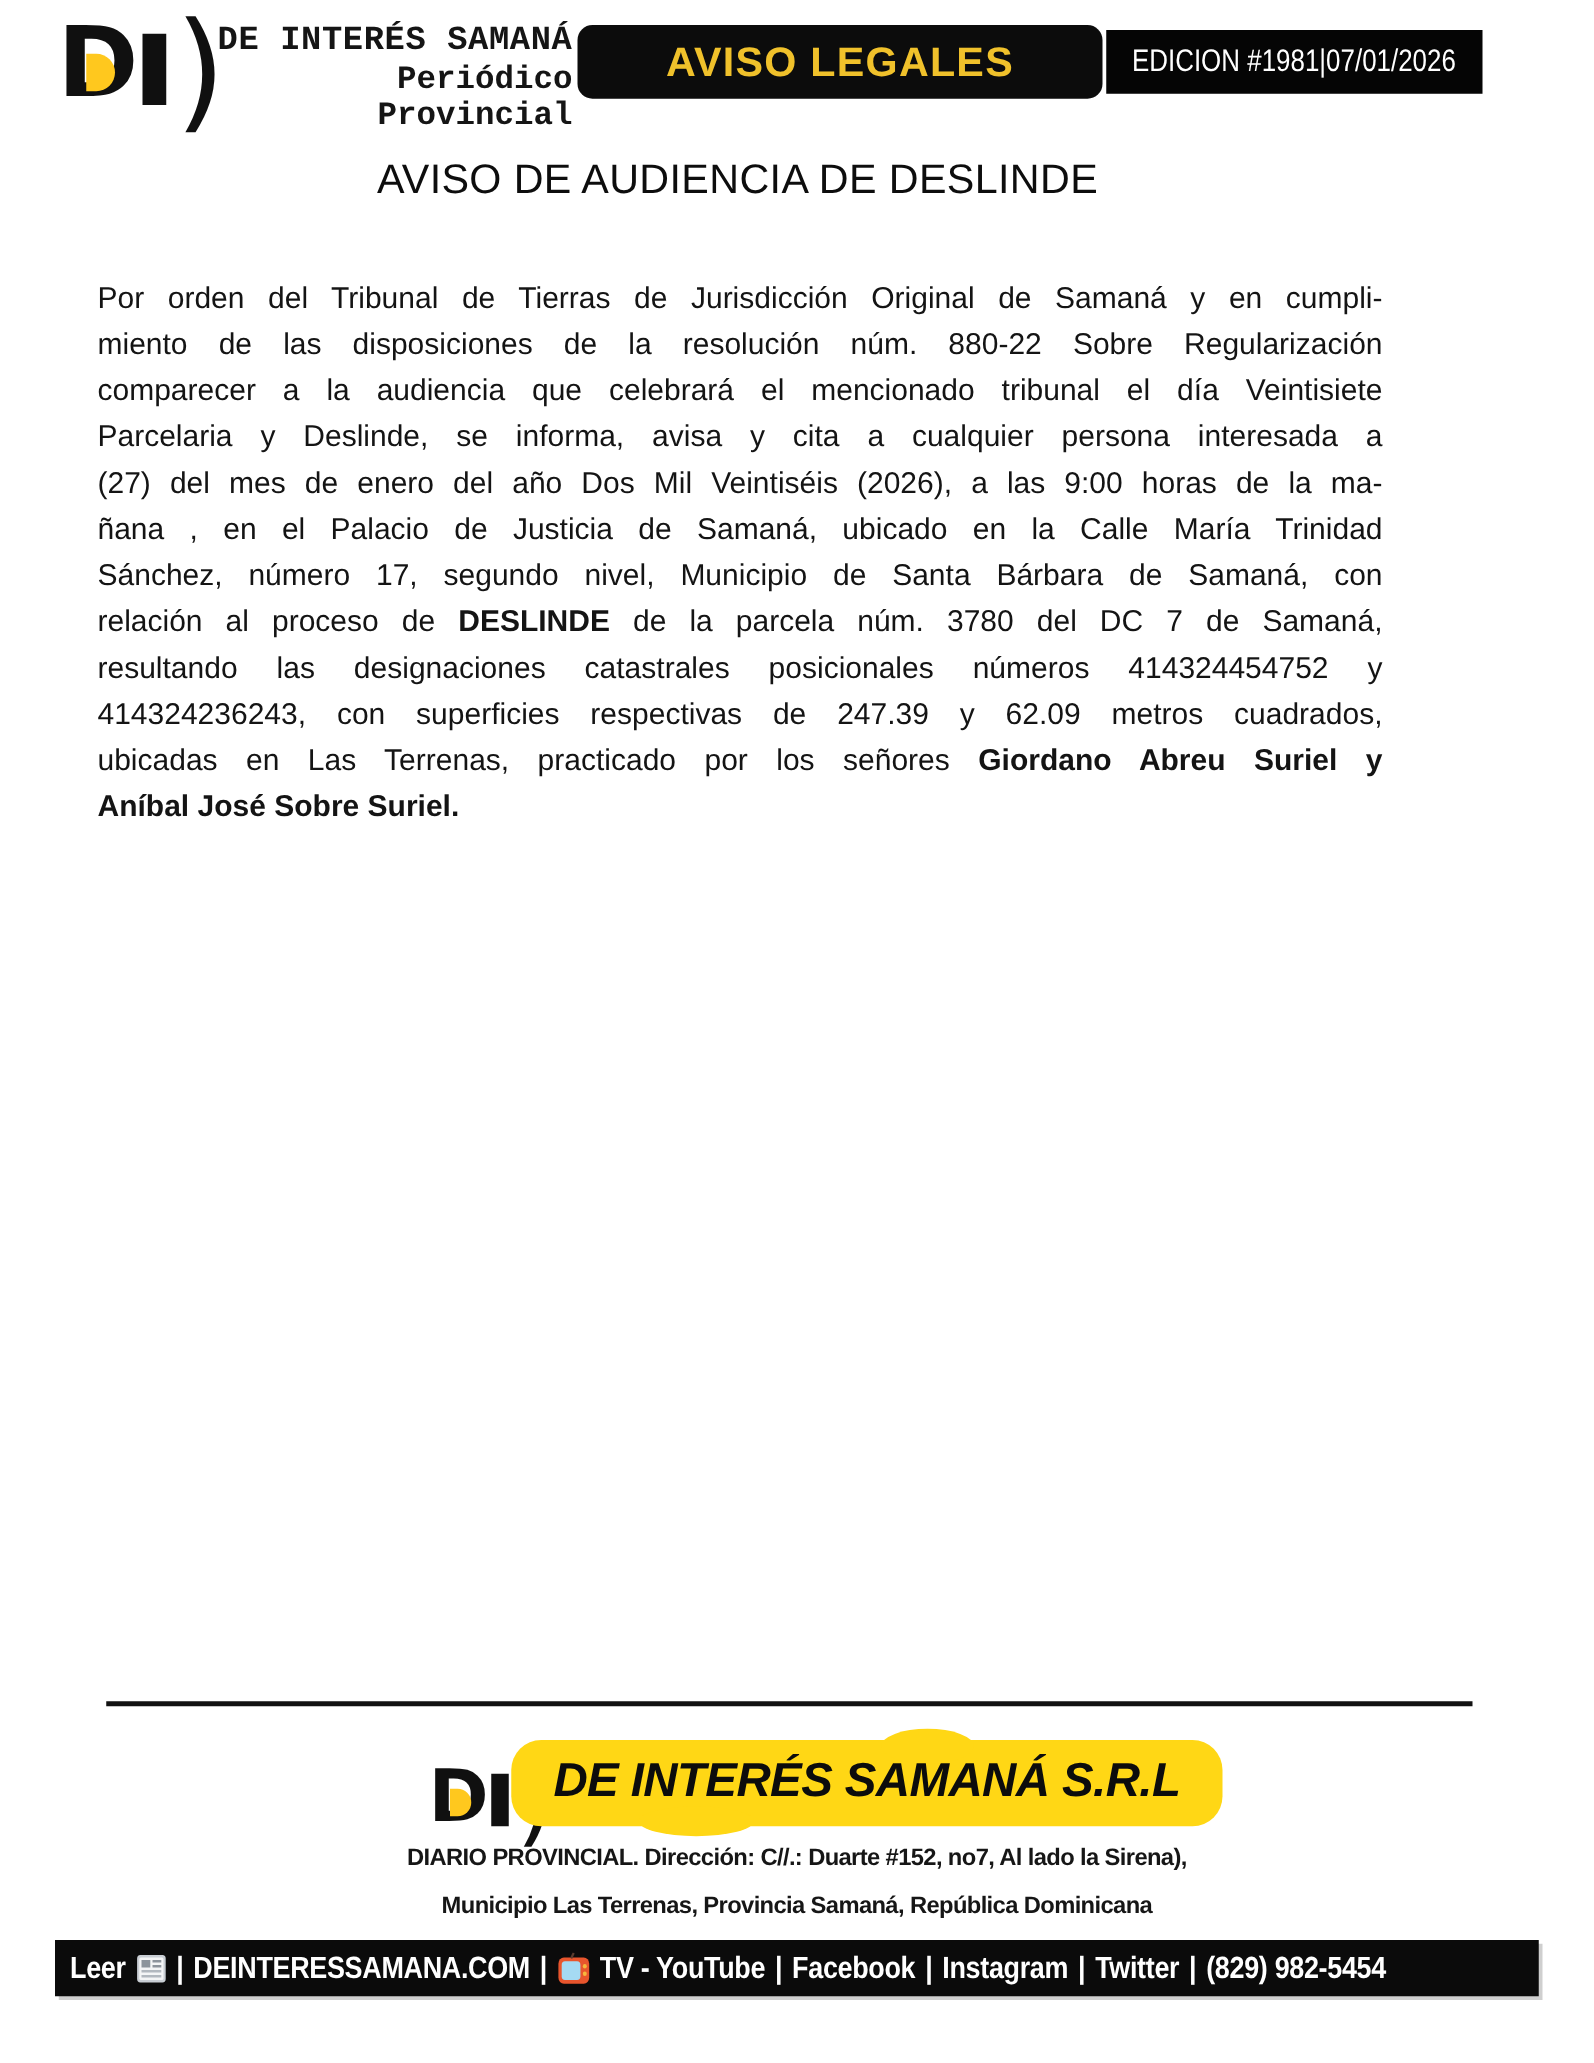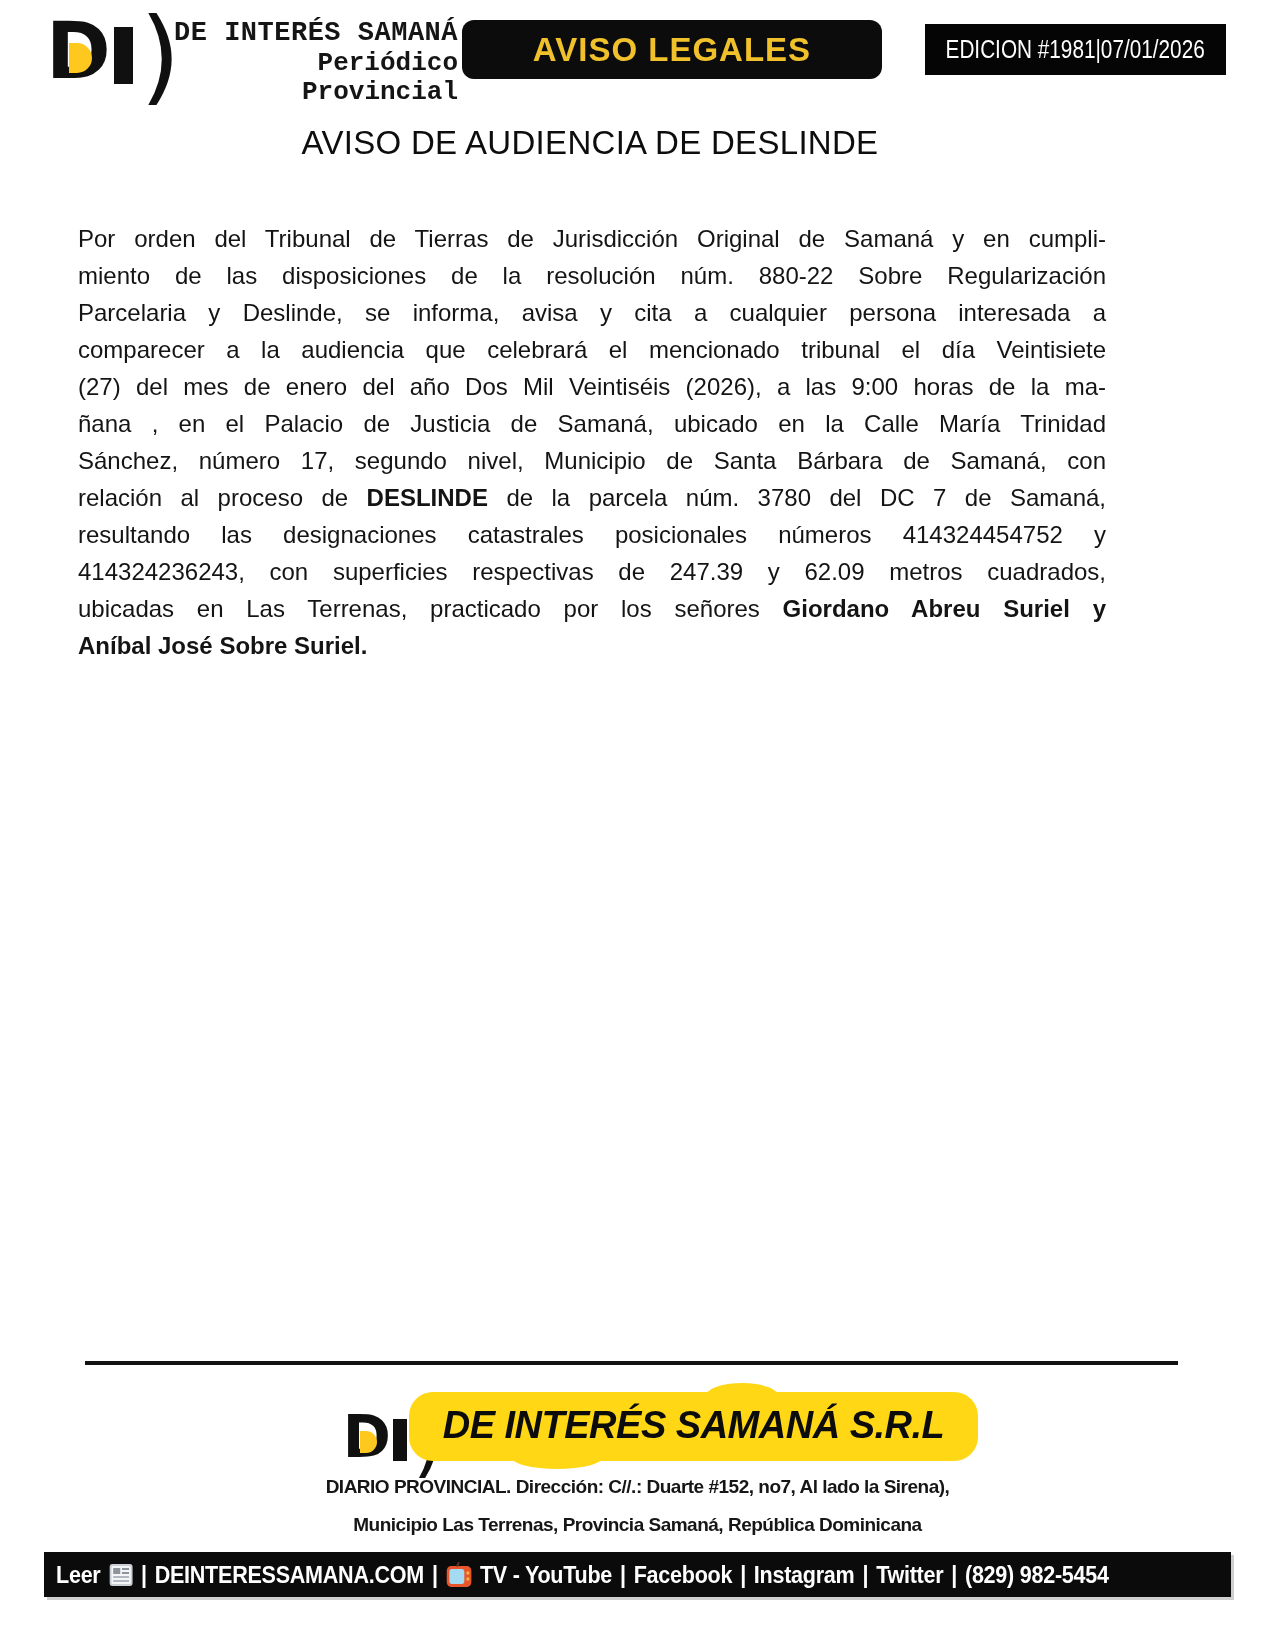--- a/index.html
+++ b/index.html
@@ -36,21 +36,21 @@
     position:absolute; left:462px; top:20px; width:420px; height:59px;
     background:#0c0c0c; border-radius:12px;
     display:flex; align-items:center; justify-content:center;
   }
   .aviso-box span {
     color:#F0C12B; font-weight:bold; font-size:33px; letter-spacing:1px;
   }
   .edicion-box {
     position:absolute; left:885px; top:24px; width:301px; height:51px;
     background:#050505;
-    display:flex; align-items:center; justify-content:center;margin-left:40px;
+    display:flex; align-items:center; justify-content:center;
   }
   .edicion-box span {
     color:#ffffff; font-size:25px; letter-spacing:0;
     transform:scaleX(0.83); white-space:nowrap;
   }
 
   
   .doc-title {
     position:absolute; left:0; top:124px; width:1180px;
     text-align:center; font-size:33px; font-weight:normal; color:#0d0d0d;
@@ -131,22 +131,22 @@
 
   <div class="edicion-box">
     <span>EDICION #1981|07/01/2026</span>
   </div>
 
   <div class="doc-title">AVISO DE AUDIENCIA DE DESLINDE</div>
 
   <div class="notice-body">
       <div class="tline"><span>Por orden del Tribunal de Tierras de Jurisdicción Original de Samaná y en cumpli-</span></div>
       <div class="tline"><span>miento de las disposiciones de la resolución núm. 880-22 Sobre Regularización</span></div>
+      <div class="tline"><span>comparecer a la audiencia que celebrará el mencionado tribunal el día Veintisiete</span></div>
       <div class="tline"><span>Parcelaria y Deslinde, se informa, avisa y cita a cualquier persona interesada a</span></div>
-      <div class="tline"><span>comparecer a la audiencia que celebrará el mencionado tribunal el día Veintisiete</span></div>
       <div class="tline"><span>(27) del mes de enero del año Dos Mil Veintiséis (2026), a las 9:00 horas de la ma-</span></div>
       <div class="tline"><span>ñana , en el Palacio de Justicia de Samaná, ubicado en la Calle María Trinidad</span></div>
       <div class="tline"><span>Sánchez, número 17, segundo nivel, Municipio de Santa Bárbara de Samaná, con</span></div>
       <div class="tline"><span>relación al proceso de </span><b>DESLINDE</b><span> de la parcela núm. 3780 del DC 7 de Samaná,</span></div>
       <div class="tline"><span>resultando las designaciones catastrales posicionales números 414324454752 y</span></div>
       <div class="tline"><span>414324236243, con superficies respectivas de 247.39 y 62.09 metros cuadrados,</span></div>
       <div class="tline"><span>ubicadas en Las Terrenas, practicado por los señores </span><b>Giordano Abreu Suriel y</b></div>
       <div class="tline last"><b>Aníbal José Sobre Suriel.</b></div>
     </div>
 

